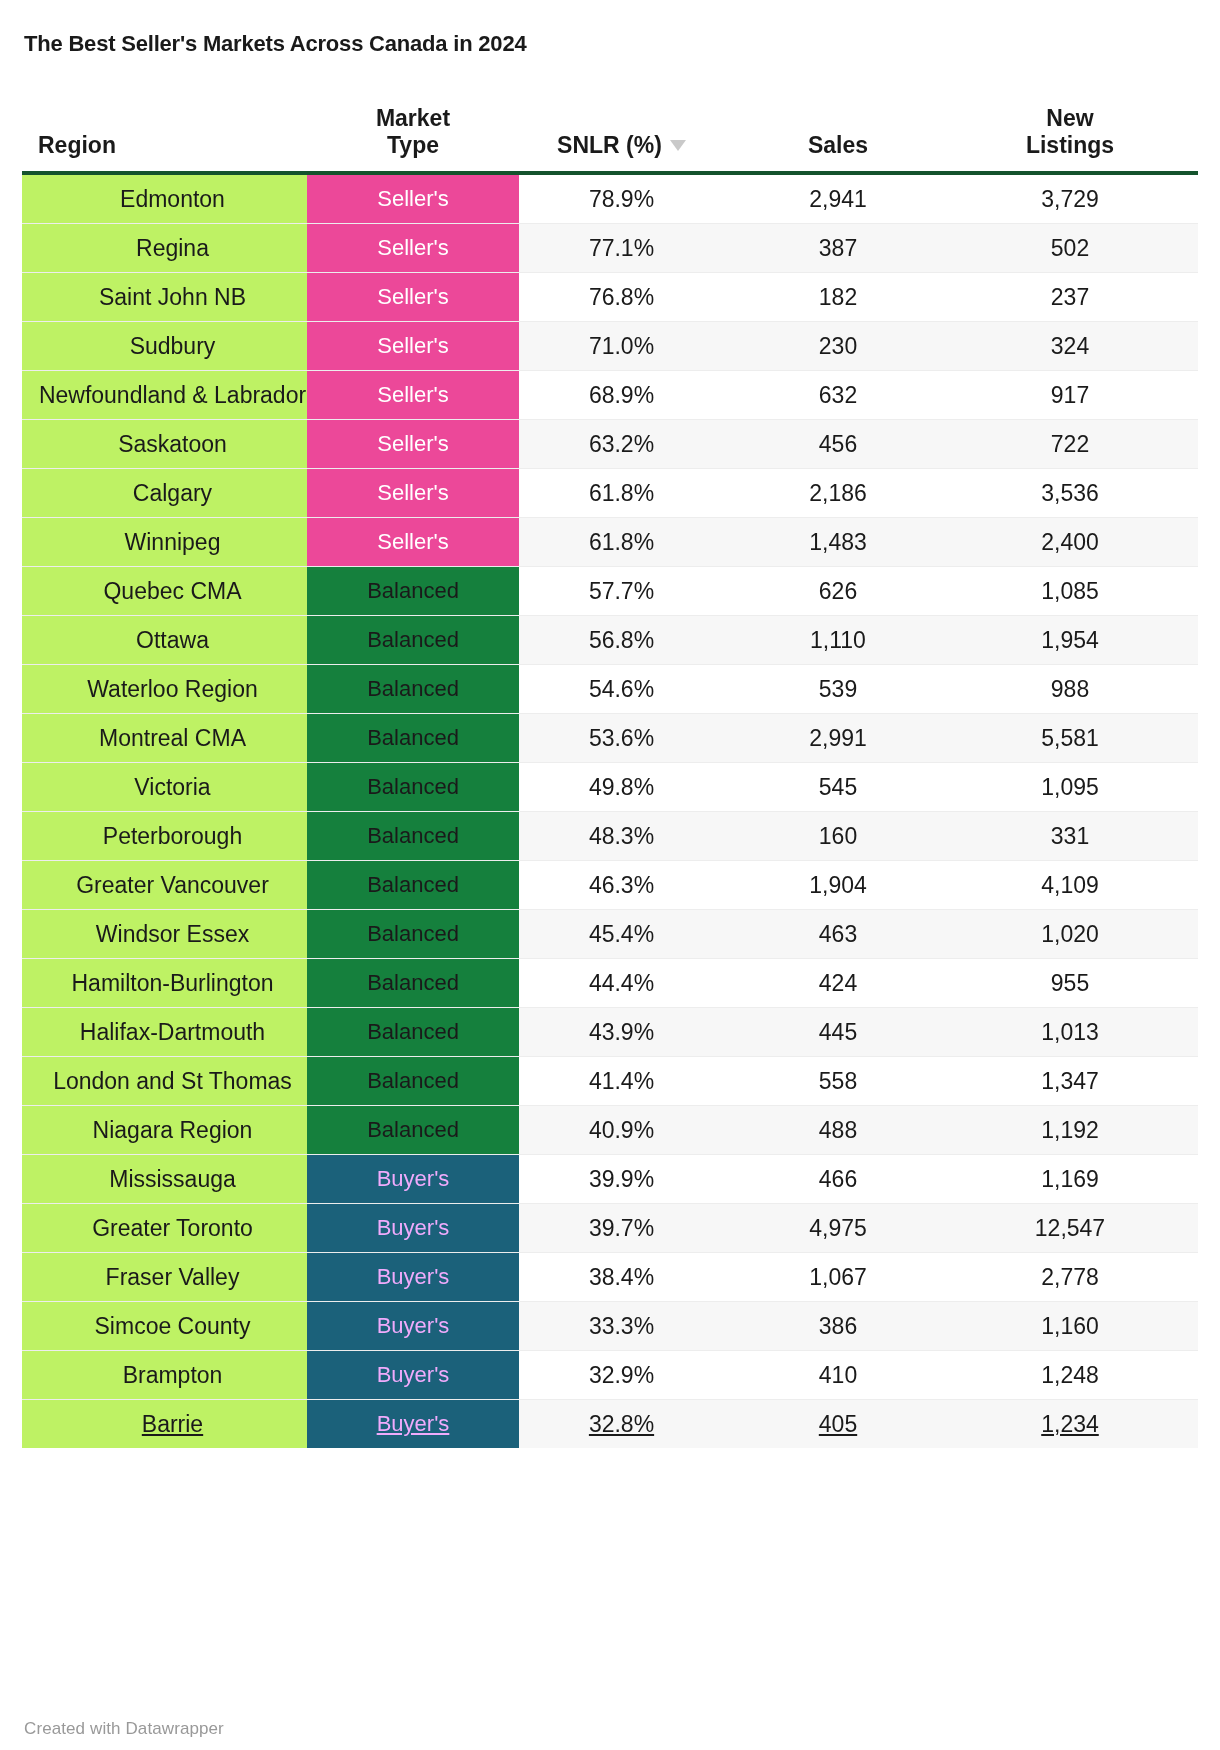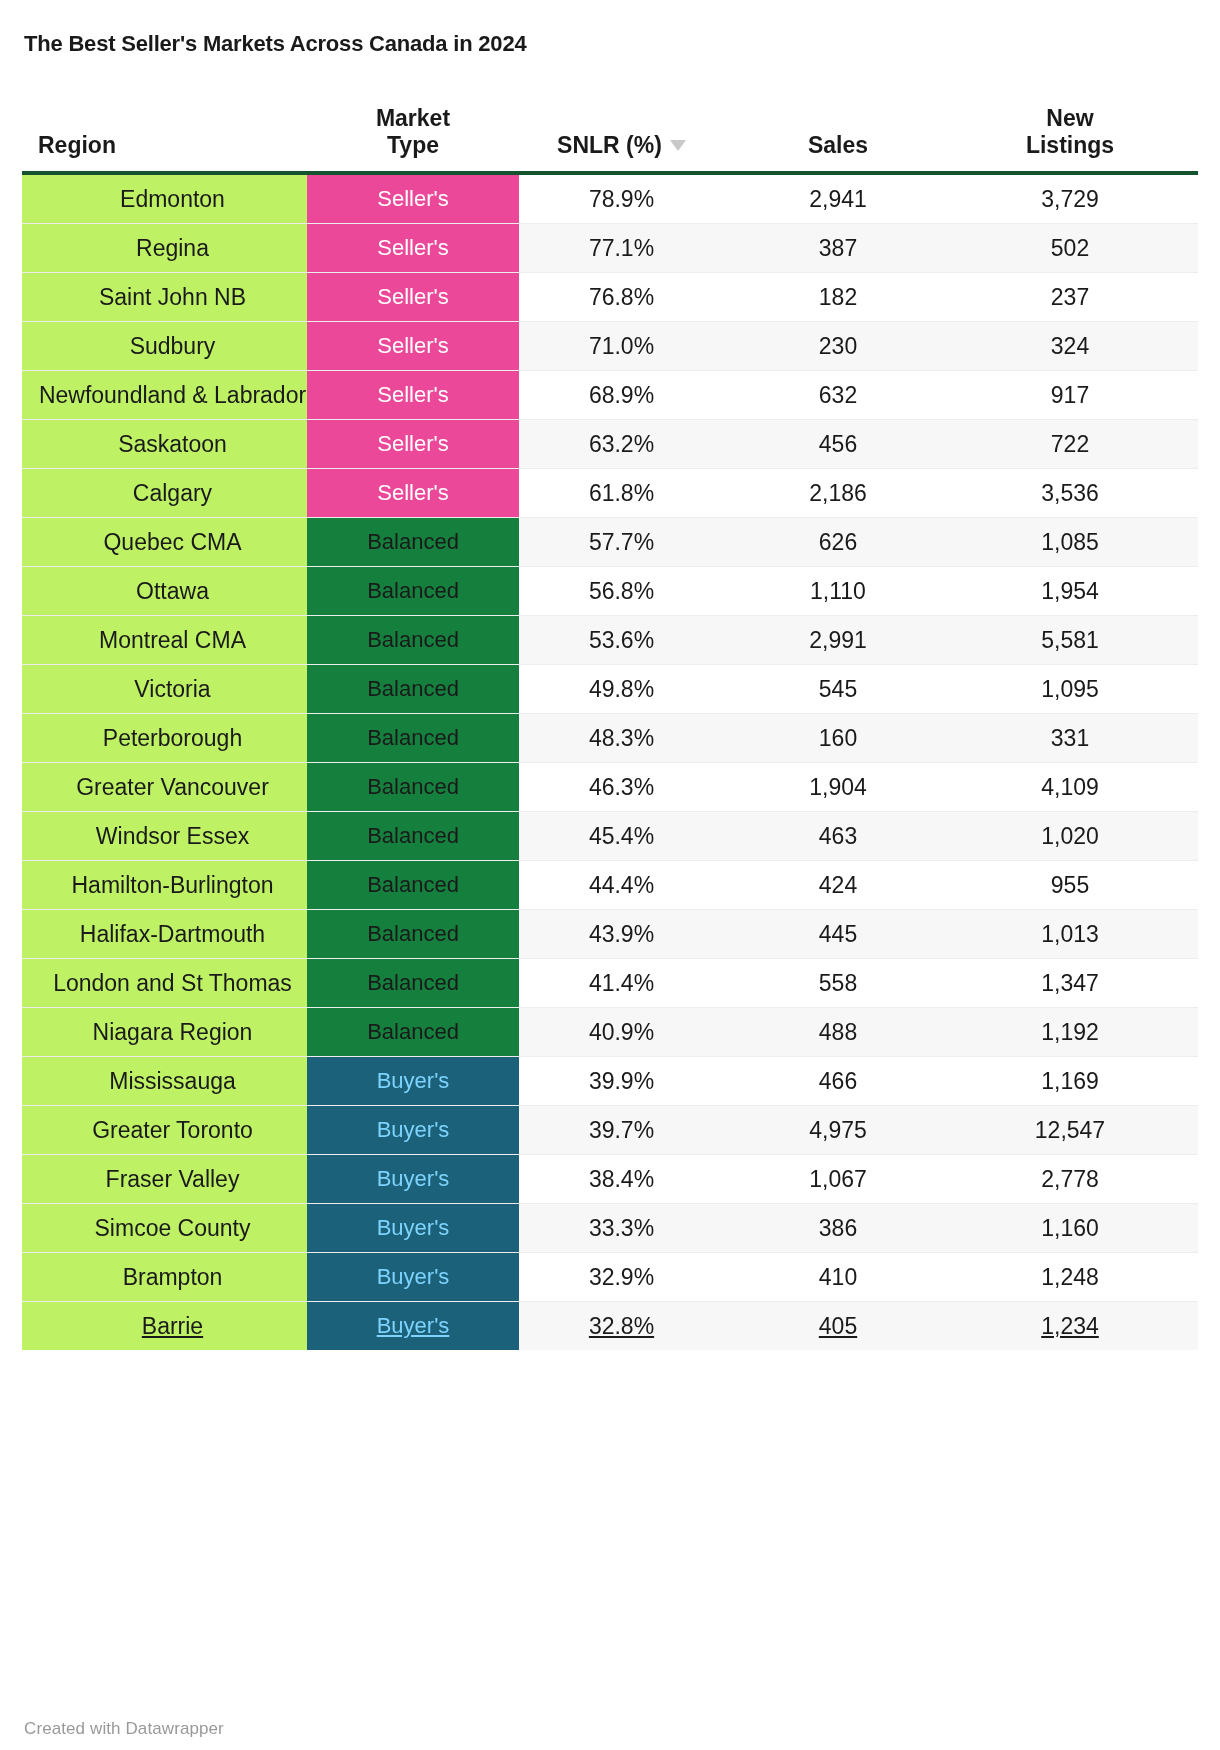--- a/index.html
+++ b/index.html
@@ -90,21 +90,21 @@
     text-align: center;
     padding-left: 16px;
     padding-right: 0;
   }
   td.market {
     text-align: center;
     font-size: 22px;
   }
   td.market.sellers  { background: #ec4899; color: #ffffff; }
   td.market.balanced { background: #15803d; color: #1a1a1a; }
-  td.market.buyers   { background: #1b617a; color: #7dd3fc; }
+  td.market.buyers   { background: #1b617a; color: #f0abfc; }
 
   td.num {
     text-align: center;
   }
   td.snlr     { padding-right: 10px; }
   td.sales    { padding-right: 14px; }
   td.listings { padding-right: 14px; }
 
   tbody tr:last-child td { border-bottom: none; text-decoration: underline; }
 
@@ -198,34 +198,48 @@
           <td class="num stripe listings">722</td>
         </tr>
         <tr>
           <td class="region">Calgary</td>
           <td class="market sellers">Seller's</td>
           <td class="num stripe snlr">61.8%</td>
           <td class="num stripe sales">2,186</td>
           <td class="num stripe listings">3,536</td>
         </tr>
         <tr>
+          <td class="region">Winnipeg</td>
+          <td class="market sellers">Seller's</td>
+          <td class="num stripe snlr">61.8%</td>
+          <td class="num stripe sales">1,483</td>
+          <td class="num stripe listings">2,400</td>
+        </tr>
+        <tr>
           <td class="region">Quebec CMA</td>
           <td class="market balanced">Balanced</td>
           <td class="num stripe snlr">57.7%</td>
           <td class="num stripe sales">626</td>
           <td class="num stripe listings">1,085</td>
         </tr>
         <tr>
           <td class="region">Ottawa</td>
           <td class="market balanced">Balanced</td>
           <td class="num stripe snlr">56.8%</td>
           <td class="num stripe sales">1,110</td>
           <td class="num stripe listings">1,954</td>
         </tr>
         <tr>
+          <td class="region">Waterloo Region</td>
+          <td class="market balanced">Balanced</td>
+          <td class="num stripe snlr">54.6%</td>
+          <td class="num stripe sales">539</td>
+          <td class="num stripe listings">988</td>
+        </tr>
+        <tr>
           <td class="region">Montreal CMA</td>
           <td class="market balanced">Balanced</td>
           <td class="num stripe snlr">53.6%</td>
           <td class="num stripe sales">2,991</td>
           <td class="num stripe listings">5,581</td>
         </tr>
         <tr>
           <td class="region">Victoria</td>
           <td class="market balanced">Balanced</td>
           <td class="num stripe snlr">49.8%</td>

